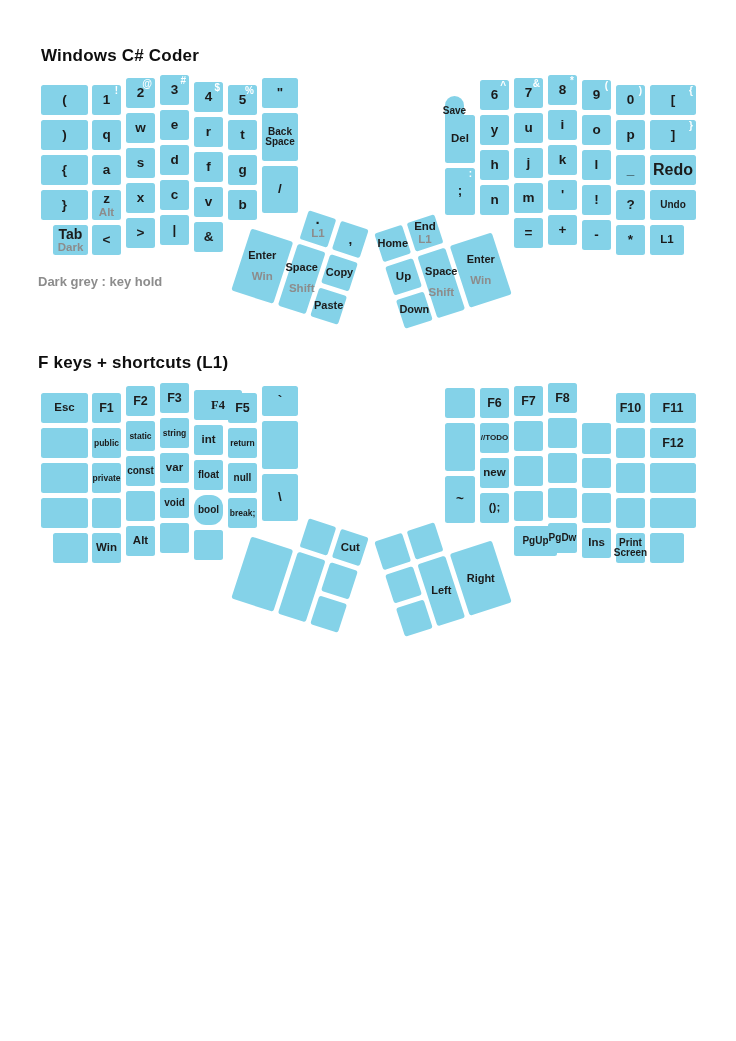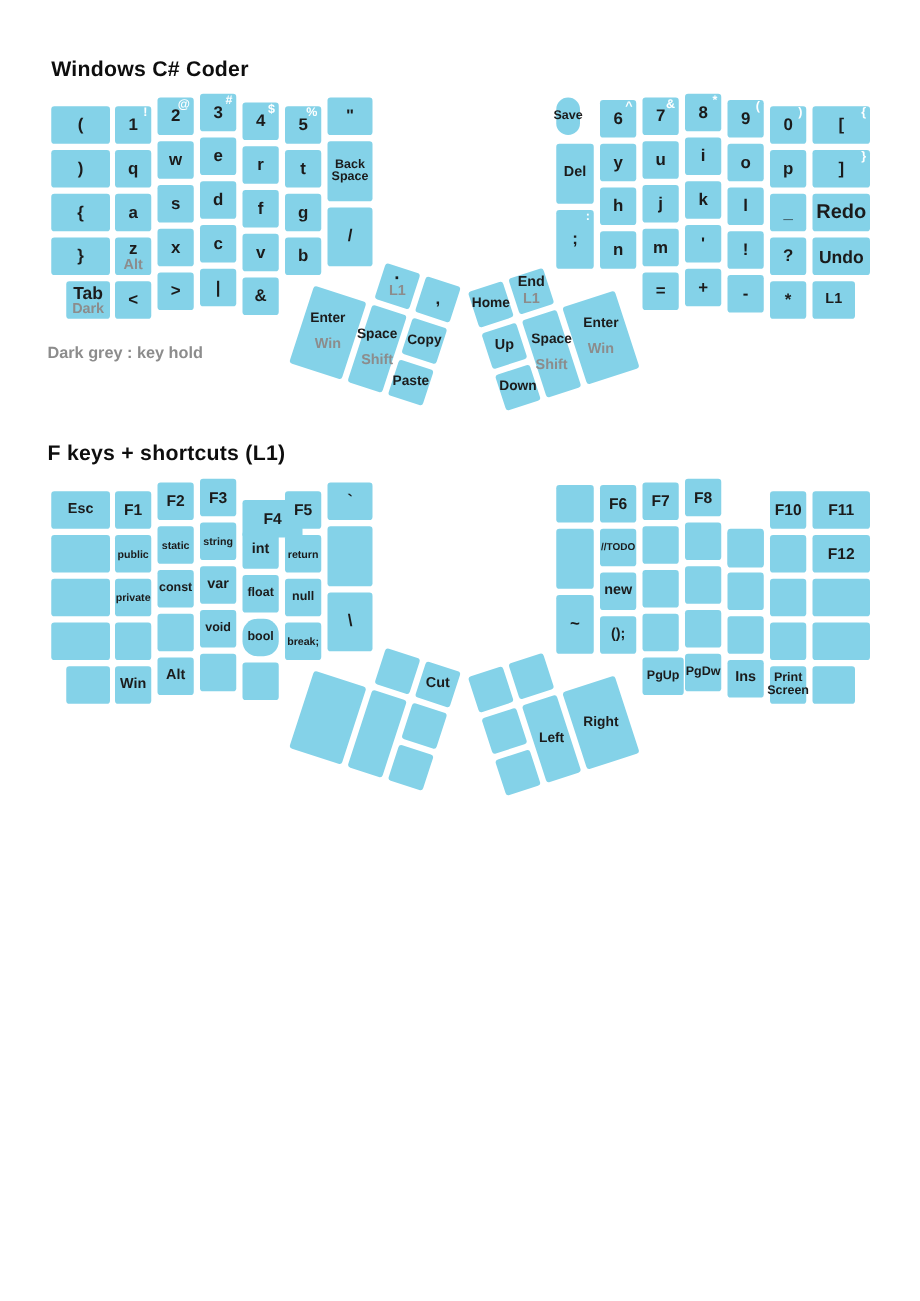--- a/index.html
+++ b/index.html
@@ -224,21 +224,21 @@
           <div class="lbl">
             <span class="tap" style="font-size: 11px;">Copy</span>
           </div>
         </div>
         <div class="key" style="left: 83px; top: 70px; width: 29px; height: 30px;">
           <div class="lbl">
             <span class="tap" style="font-size: 11px;">Paste</span>
           </div>
         </div>
       </div>
-      <div class="key" style="left: 445px; top: 78px; width: 19px; height: 30px; border-radius: 14px;">
+      <div class="key" style="left: 445px; top: 96px; width: 19px; height: 30px; border-radius: 14px;">
         <div class="lbl">
           <span class="tap" style="font-size: 10px;">Save</span>
         </div>
       </div>
       <div class="key" style="left: 445px; top: 115px; width: 30px; height: 47.5px;">
         <div class="lbl">
           <span class="tap" style="font-size: 11.5px;">Del</span>
         </div>
       </div>
       <div class="key" style="left: 445px; top: 167.5px; width: 30px; height: 47.5px;">
@@ -384,21 +384,21 @@
         </div>
         <span class="sup">}</span>
       </div>
       <div class="key" style="left: 650px; top: 155px; width: 46px; height: 30px;">
         <div class="lbl">
           <span class="tap" style="font-size: 16px;">Redo</span>
         </div>
       </div>
       <div class="key" style="left: 650px; top: 190px; width: 46px; height: 30px;">
         <div class="lbl">
-          <span class="tap" style="font-size: 14px; text-align: right;">Undo</span>
+          <span class="tap" style="font-size: 10px; text-align: right;">Undo</span>
         </div>
       </div>
       <div class="key" style="left: 650px; top: 225px; width: 34px; height: 30px;">
         <div class="lbl">
           <span class="tap" style="font-size: 11.5px;">L1</span>
         </div>
       </div>
       <div class="cluster" style="left: 387px; top: 214px; transform: rotate(-18deg); --crot: 18deg;">
         <div class="key" style="left: 0px; top: 0px; width: 29px; height: 30px;">
           <div class="lbl">
@@ -527,21 +527,21 @@
       <div class="key" style="left: 160px; top: 488px; width: 29px; height: 30px;">
         <div class="lbl">
           <span class="tap" style="font-size: 10px;">void</span>
         </div>
       </div>
       <div class="key" style="left: 160px; top: 523px; width: 29px; height: 30px;">
         <div class="lbl">
           <span class="tap" style="font-size: 0px;"></span>
         </div>
       </div>
-      <div class="key" style="left: 194px; top: 400px; width: 48px; height: 30px;">
+      <div class="key" style="left: 194px; top: 390px; width: 48px; height: 30px; font-family: Liberation Serif, serif;">
         <div class="lbl">
           <span class="tap" style="font-size: 12.5px;">F4</span>
         </div>
       </div>
       <div class="key" style="left: 194px; top: 425px; width: 29px; height: 30px;">
         <div class="lbl">
           <span class="tap" style="font-size: 11.5px;">int</span>
         </div>
       </div>
       <div class="key" style="left: 194px; top: 460px; width: 29px; height: 30px;">
@@ -674,21 +674,21 @@
       <div class="key" style="left: 514px; top: 456px; width: 29px; height: 30px;">
         <div class="lbl">
           <span class="tap" style="font-size: 0px;"></span>
         </div>
       </div>
       <div class="key" style="left: 514px; top: 491px; width: 29px; height: 30px;">
         <div class="lbl">
           <span class="tap" style="font-size: 0px;"></span>
         </div>
       </div>
-      <div class="key" style="left: 514px; top: 526px; width: 33px; height: 30px;">
+      <div class="key" style="left: 514px; top: 526px; width: 33px; height: 30px; padding-left: 10px;">
         <div class="lbl">
           <span class="tap" style="font-size: 10px;">PgUp</span>
         </div>
       </div>
       <div class="key" style="left: 548px; top: 383px; width: 29px; height: 30px;">
         <div class="lbl">
           <span class="tap" style="font-size: 12.5px;">F8</span>
         </div>
       </div>
       <div class="key" style="left: 548px; top: 418px; width: 29px; height: 30px;">

